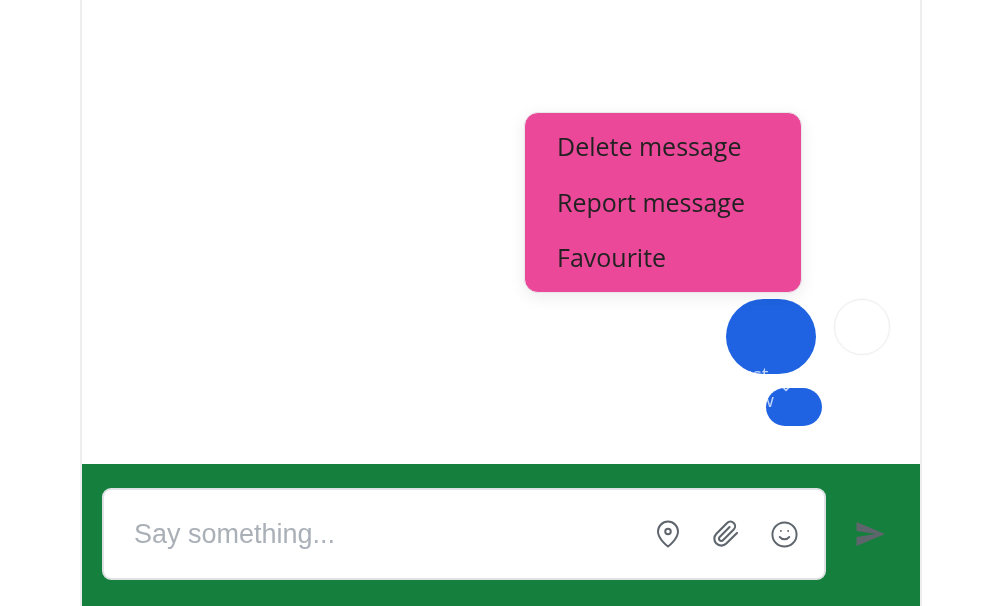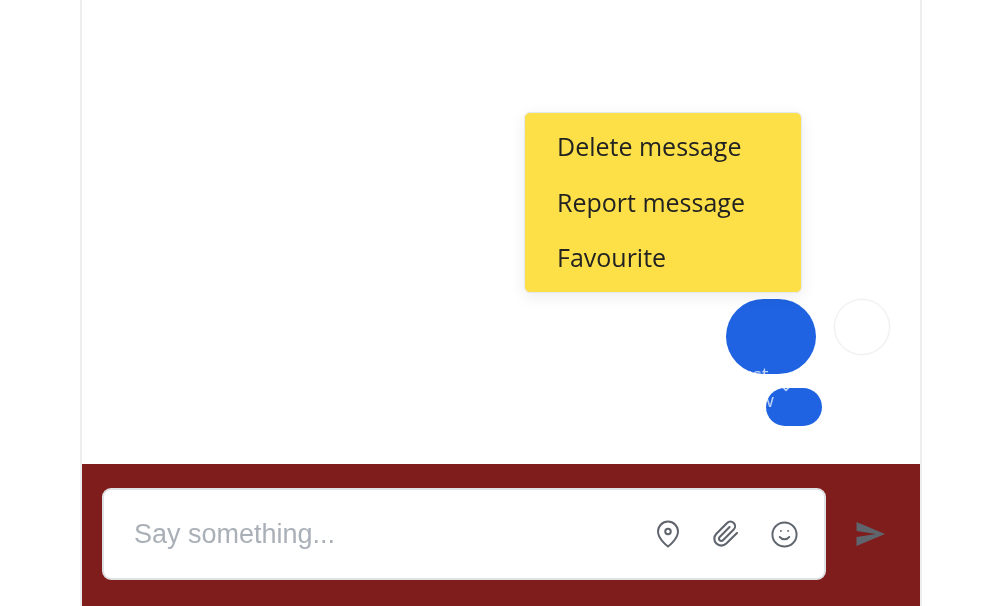--- a/index.html
+++ b/index.html
@@ -90,36 +90,36 @@
       border: 1px solid #eceef0;
       margin-left: 12px;
       flex-shrink: 0;
       box-shadow: 0 0 0 1px rgba(0,0,0,0.02);
     }
     .context-menu {
       position: absolute;
       top: 112px;
       right: 118px;
       width: 278px;
-      background: #fde047;
+      background: #ec4899;
       border: 1px solid #e6e8ea;
-      border-radius: 6px;
+      border-radius: 14px;
       box-shadow: 0 4px 16px rgba(0,0,0,0.08);
       padding: 6px 0;
       z-index: 100;
     }
     .context-menu-item {
       padding: 14px 32px;
       font-size: 25px;
       color: #222;
       cursor: pointer;
       line-height: 1.1;
     }
     .composer-bar {
-      background: #7f1d1d;
+      background: #15803d;
       padding: 24px 20px 26px 20px;
       display: flex;
       align-items: center;
       gap: 20px;
     }
     .composer-input-wrap {
       flex: 1;
       background: #fff;
       border: 2px solid #dfe2e5;
       border-radius: 9px;

